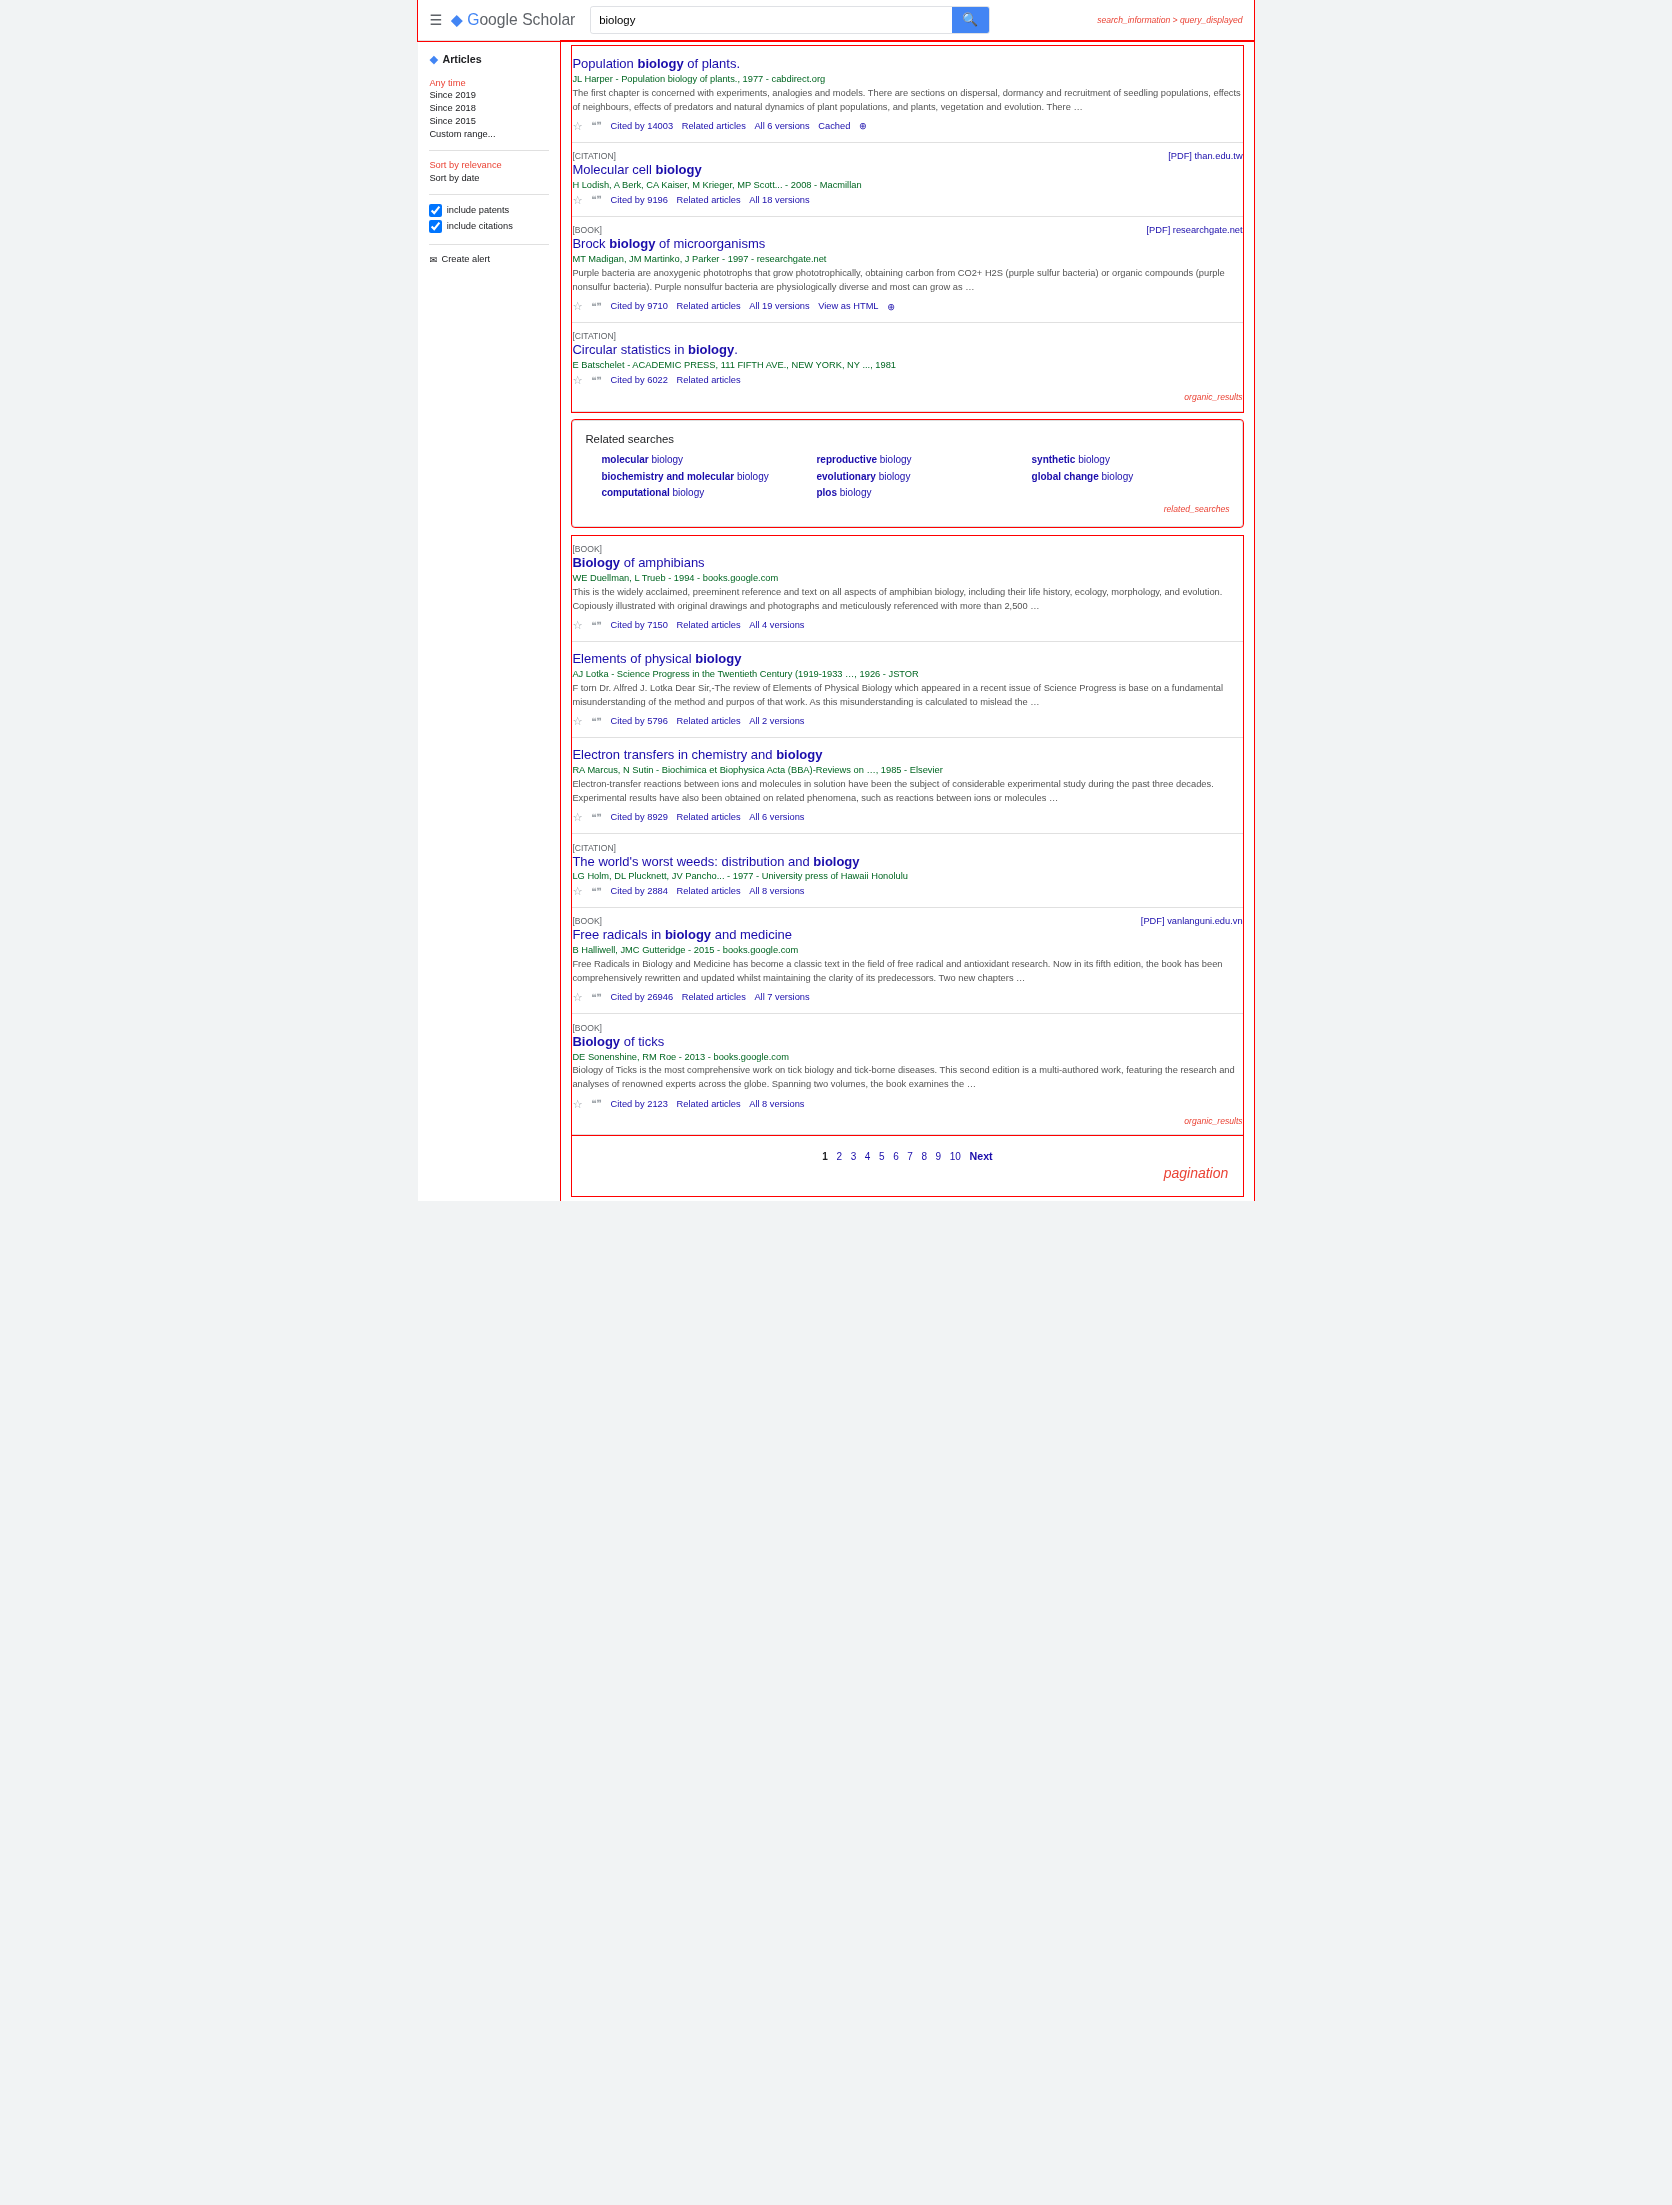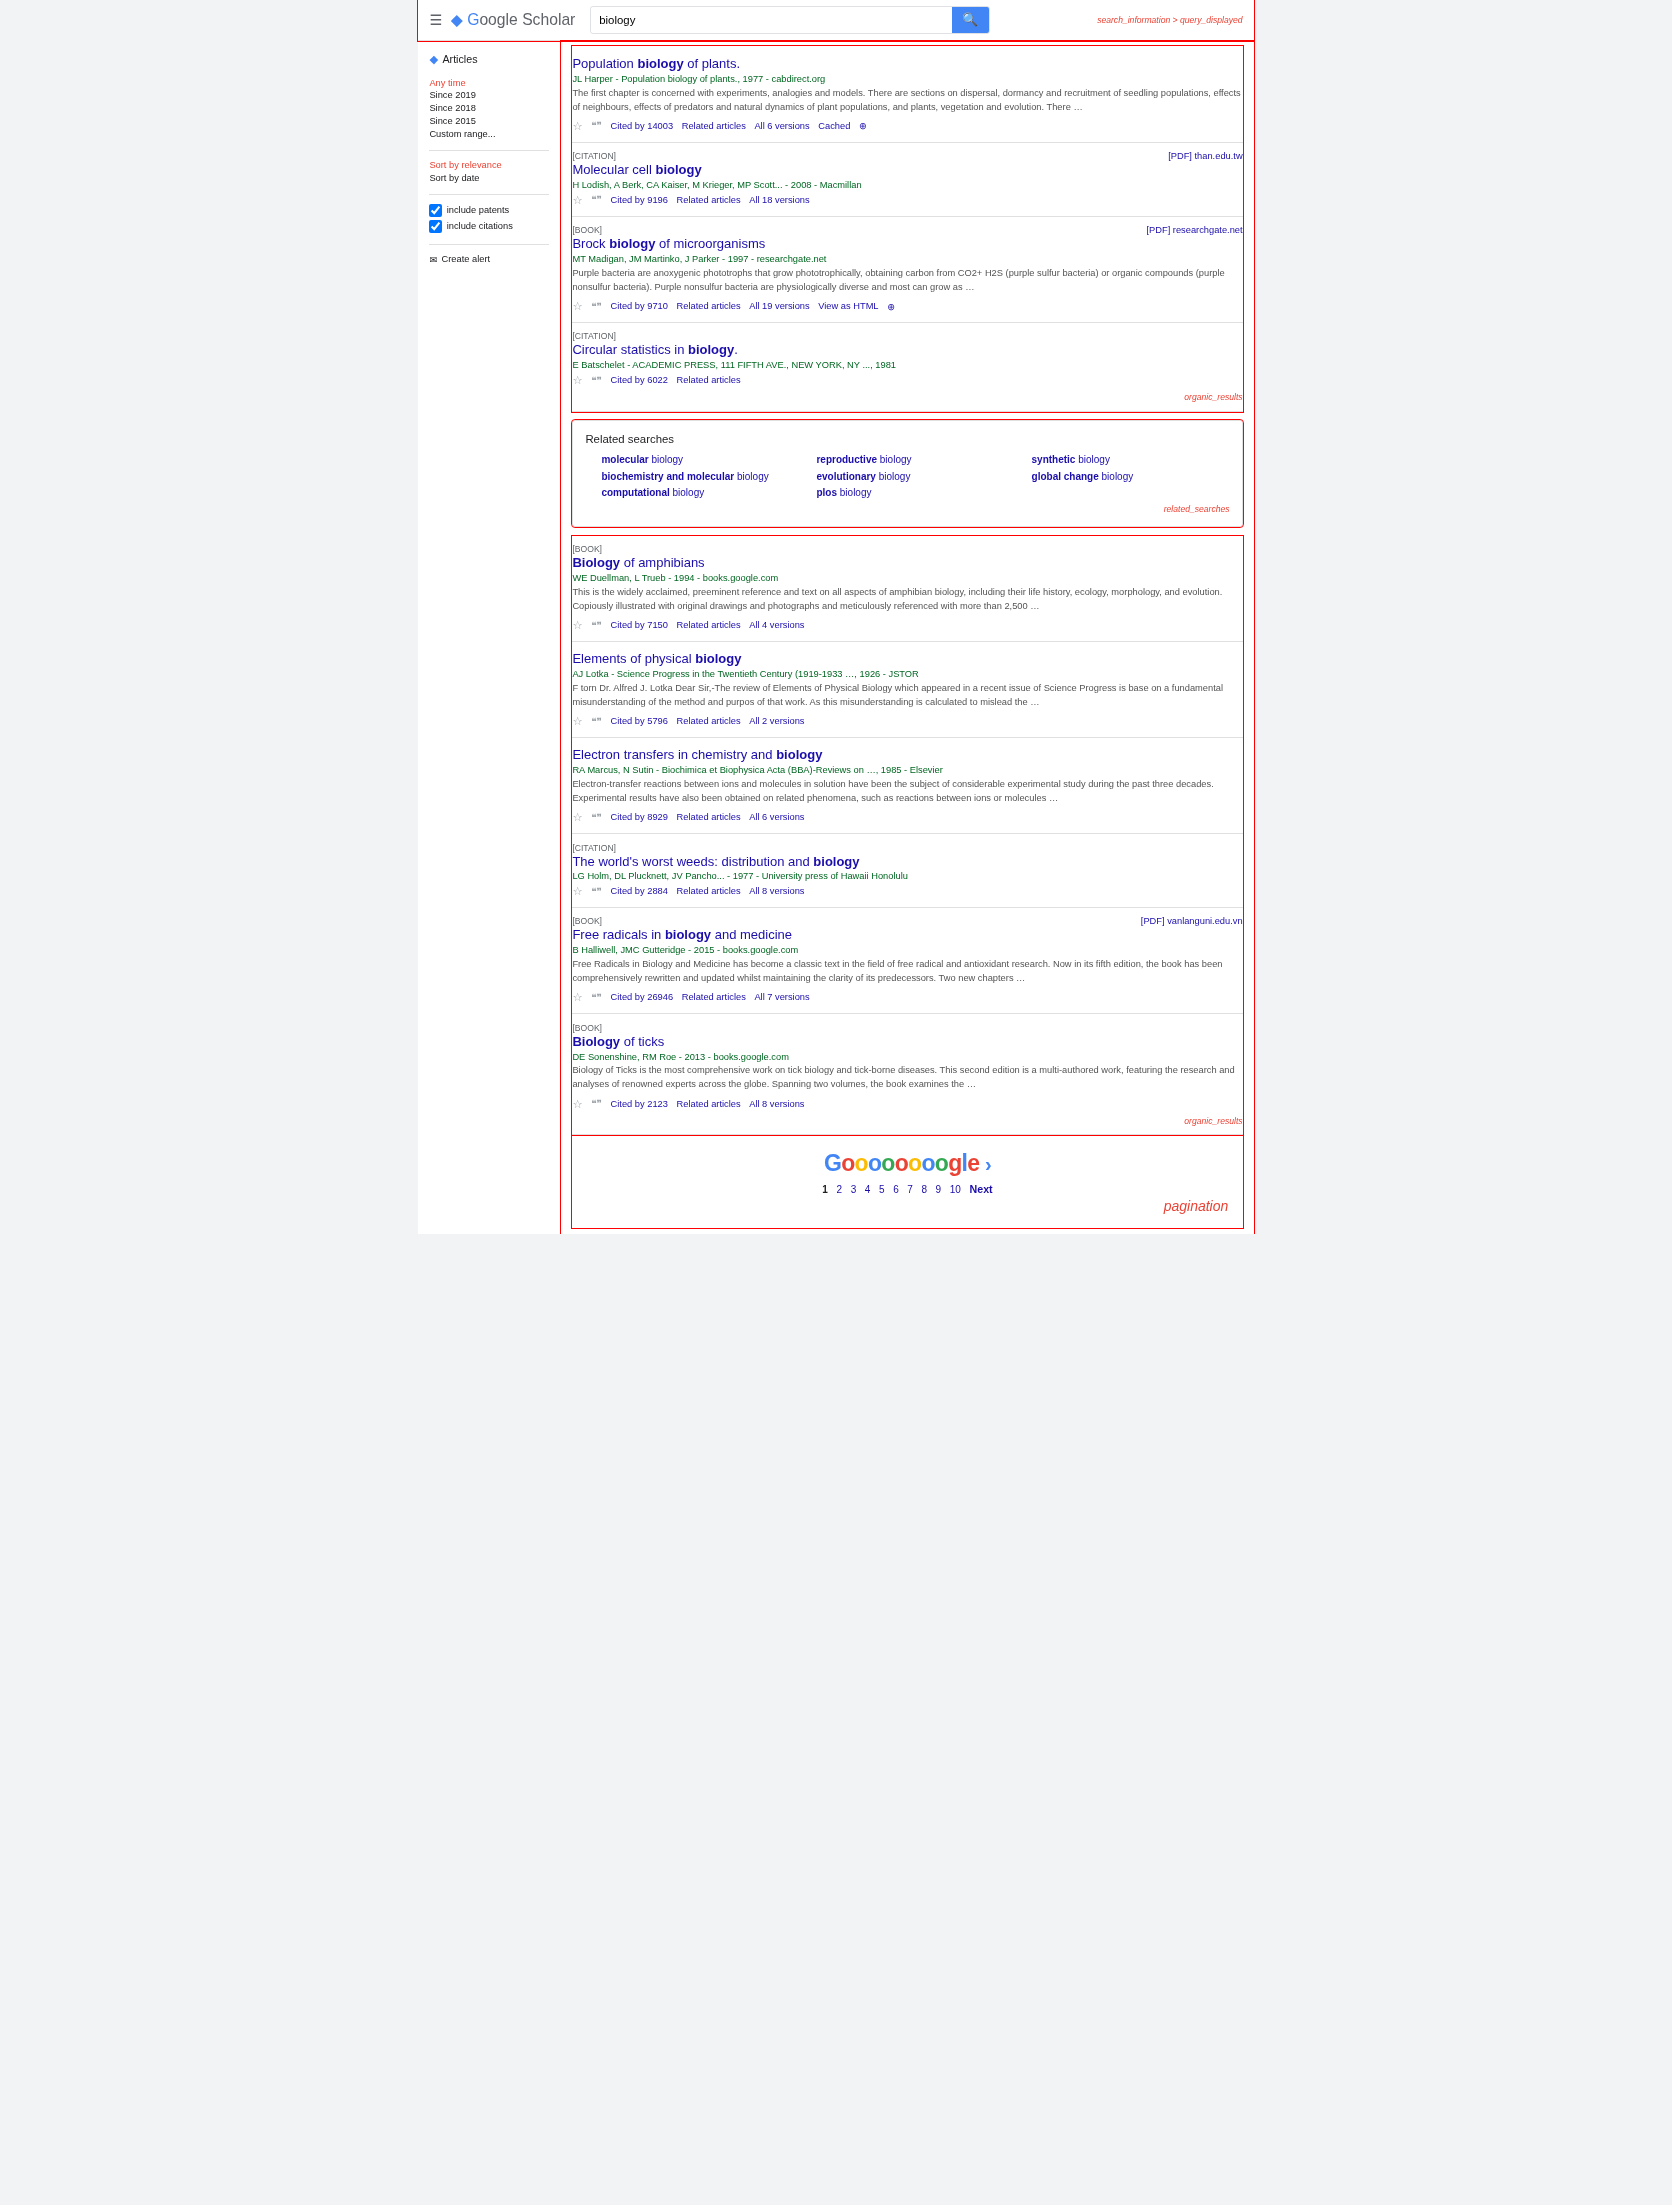--- a/index.html
+++ b/index.html
@@ -108,21 +108,21 @@
     </div>
     <span class="search-info-right">search_information &gt; query_displayed</span>
   </div>
 
   <div class="main-layout">
 
     <div class="sidebar">
       <div class="sidebar-section">
         <div style="display:flex;align-items:center;gap:4.3px;margin-bottom:8.6px;">
           <span style="color:#4285f4;font-size:11.4px;">◆</span>
-          <span style="font-size:10.7px;font-weight:normal;">Articles</span>
+          <span style="font-size:10.7px;font-weight:bold;">Articles</span>
         </div>
       </div>
 
       <div class="sidebar-section">
         <div class="sidebar-item active">Any time</div>
         <div class="sidebar-item">Since 2019</div>
         <div class="sidebar-item">Since 2018</div>
         <div class="sidebar-item">Since 2015</div>
         <div class="sidebar-item">Custom range...</div>
       </div>
@@ -360,24 +360,20 @@
             <span>Cited by 2123</span>
             <span>Related articles</span>
             <span>All 8 versions</span>
           </div>
           <div class="organic-label">organic_results</div>
         </div>
 
       </div>
 
       <div class="pagination">
-        <div class="pagination-google">
-          <span class="pg-g1">G</span><span class="pg-o1">o</span><span class="pg-o2">o</span><span class="pg-o3">o</span><span class="pg-o4">o</span><span class="pg-o5">o</span><span class="pg-o6">o</span><span class="pg-o7">o</span><span class="pg-o8">o</span><span class="pg-l">g</span><span class="pg-e">l</span><span style="color:#ea4335">e</span>
-          <span class="pg-chevron">›</span>
-        </div>
         <div class="pagination-nums">
           <span class="pg-num current">1</span>
           <span class="pg-num">2</span>
           <span class="pg-num">3</span>
           <span class="pg-num">4</span>
           <span class="pg-num">5</span>
           <span class="pg-num">6</span>
           <span class="pg-num">7</span>
           <span class="pg-num">8</span>
           <span class="pg-num">9</span>

